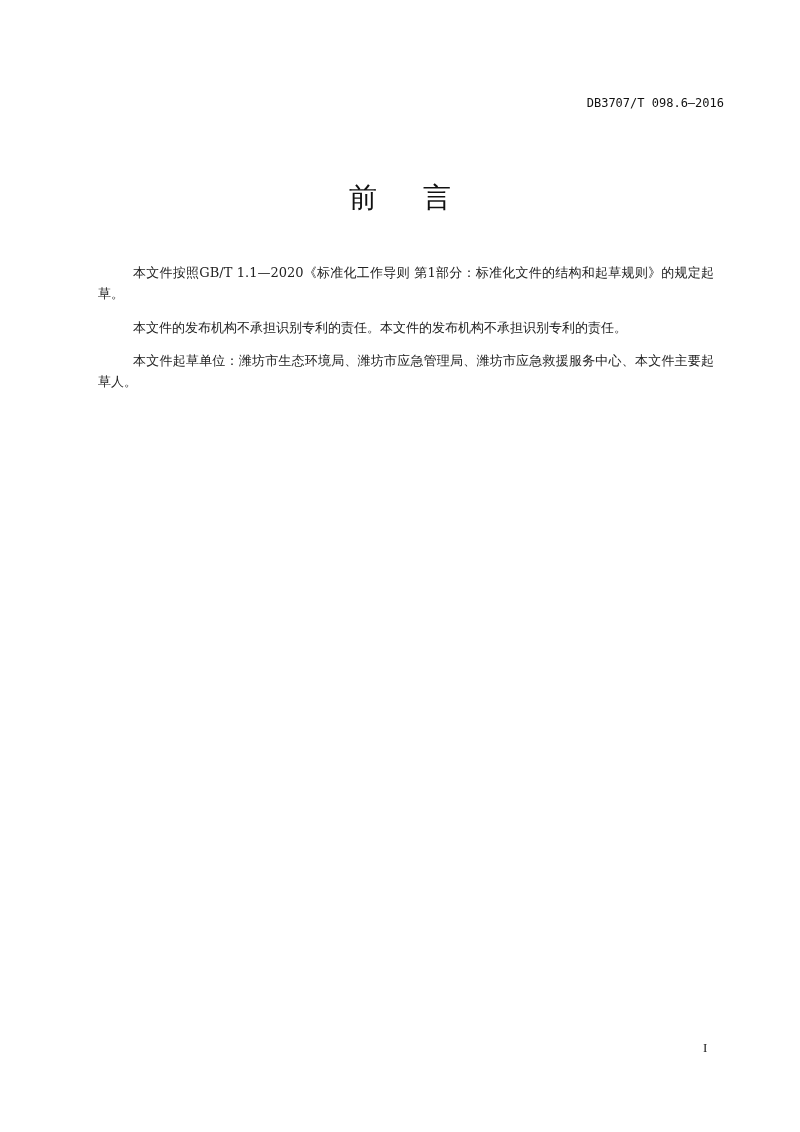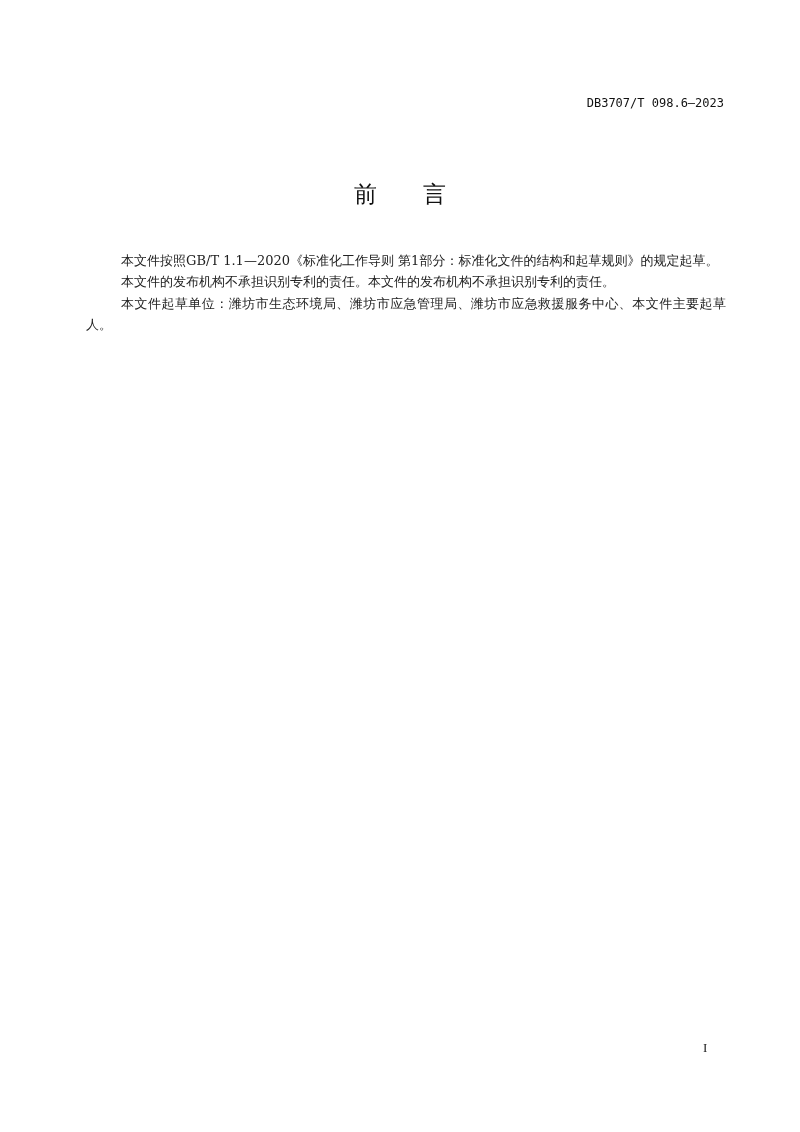--- a/index.html
+++ b/index.html
@@ -23,58 +23,58 @@
       letter-spacing: 0px;
       color: #111;
     }
     .title {
       position: absolute;
       top: 179px;
       left: 0;
       width: 800px;
       text-align: center;
       font-family: "DejaVu Sans", sans-serif;
-      font-size: 23px;
+      font-size: 28px;
       font-weight: 500;
       letter-spacing: 0;
       color: #111;
     }
     .title span.gap {
       display: inline-block;
       width: 46px;
     }
     .body-text {
       position: absolute;
       top: 250px;
       left: 86px;
       width: 640px;
       font-family: "DejaVu Serif", "Liberation Serif", serif;
       font-size: 13px;
       line-height: 21.3px;
       color: #222;
     }
     .para {
-      margin: 0;
+      margin: 12px;
       text-indent: 2.7em;
       text-align: justify;
       word-break: break-all;
     }
     .page-number {
       position: absolute;
       top: 1040px;
       left: 703px;
       font-family: "Liberation Serif", serif;
       font-size: 13px;
       color: #222;
     }
   </style>
 </head>
 <body>
 
-<div class="doc-code">DB3707/T 098.6—2023</div>
+<div class="doc-code">DB3707/T 098.6—2016</div>
 
 <div class="title">
   <span>前</span><span class="gap"></span><span>言</span>
 </div>
 
 <div class="body-text">
   <p class="para">本文件按照GB/T 1.1—2020《标准化工作导则  第1部分：标准化文件的结构和起草规则》的规定起草。</p>
   <p class="para">本文件的发布机构不承担识别专利的责任。本文件的发布机构不承担识别专利的责任。</p>
   <p class="para">本文件起草单位：潍坊市生态环境局、潍坊市应急管理局、潍坊市应急救援服务中心、本文件主要起草人。</p>
 </div>

